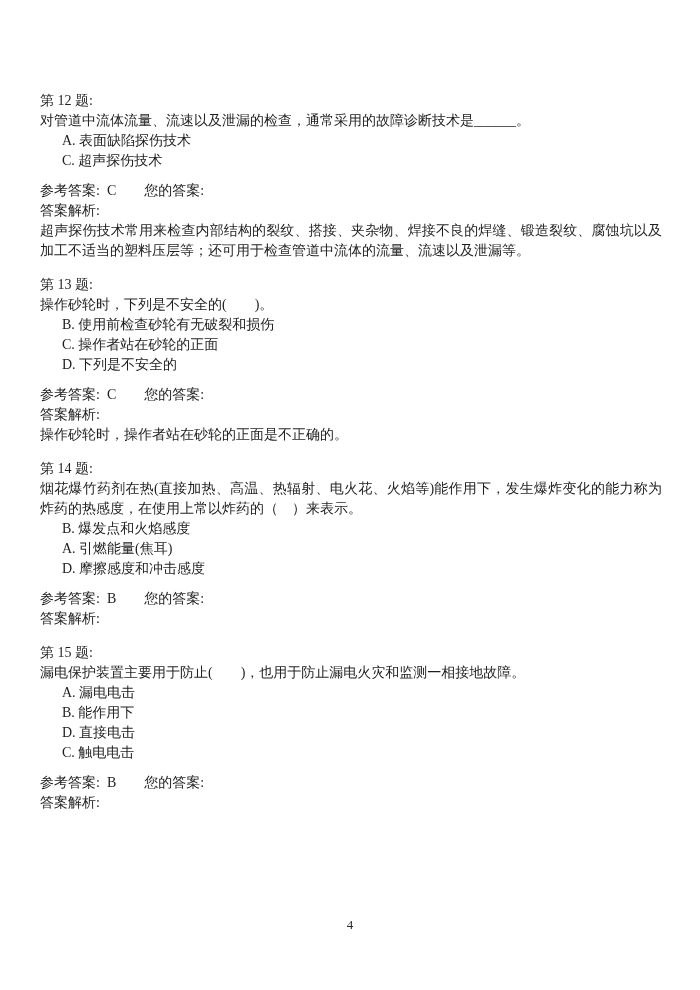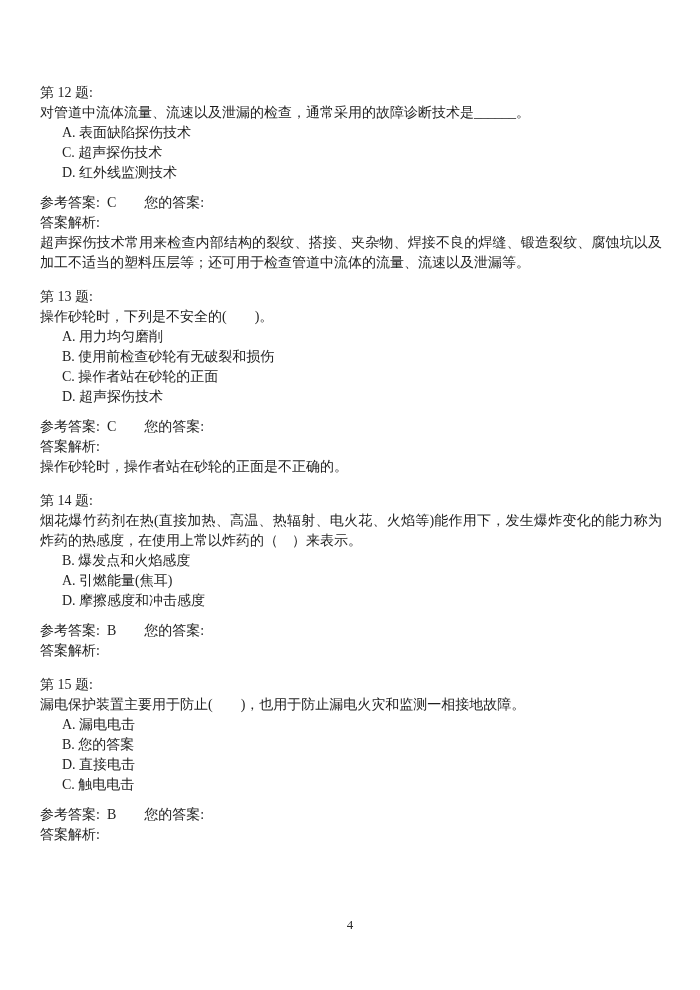--- a/index.html
+++ b/index.html
@@ -14,21 +14,21 @@
   }
   .content {
     position: absolute;
     top: 75px;
     left: 40px;
     width: 622px;
     font-size: 14px;
     line-height: 20px;
   }
   .question { margin-top: 14px; }
-  .question:first-child { margin-top: 8px; }
+  .question:first-child { margin-top: 16px; }
   .q-number { white-space: nowrap; }
   .q-text { text-align: justify; }
   .option { padding-left: 22px; }
   .answer-line { margin-top: 10px; white-space: nowrap; }
   .ref-val { margin-left: 7px; }
   .your-label { margin-left: 28px; }
   .expl { text-align: justify; }
   .page-number {
     position: absolute;
     top: 917px;
@@ -43,35 +43,33 @@
 <body>
 
 <div class="page">
   <div class="content">
 
     <div class="question">
       <div class="q-number">第 12 题:</div>
       <div class="q-text">对管道中流体流量、流速以及泄漏的检查，通常采用的故障诊断技术是______。</div>
       <div class="option">A. 表面缺陷探伤技术</div>
       <div class="option">C. 超声探伤技术</div>
-      <div class="option">D. 红外线监测技术</div>
       <div class="answer-line">
         <span>参考答案:</span><span class="ref-val">C</span><span class="your-label">您的答案:</span><span></span>
       </div>
       <div>答案解析:</div>
       <div class="expl">超声探伤技术常用来检查内部结构的裂纹、搭接、夹杂物、焊接不良的焊缝、锻造裂纹、腐蚀坑以及加工不适当的塑料压层等；还可用于检查管道中流体的流量、流速以及泄漏等。</div>
     </div>
 
     <div class="question">
       <div class="q-number">第 13 题:</div>
       <div class="q-text">操作砂轮时，下列是不安全的(　　)。</div>
-      <div class="option">A. 用力均匀磨削</div>
       <div class="option">B. 使用前检查砂轮有无破裂和损伤</div>
       <div class="option">C. 操作者站在砂轮的正面</div>
-      <div class="option">D. 超声探伤技术</div>
+      <div class="option">D. 下列是不安全的</div>
       <div class="answer-line">
         <span>参考答案:</span><span class="ref-val">C</span><span class="your-label">您的答案:</span><span></span>
       </div>
       <div>答案解析:</div>
       <div class="expl">操作砂轮时，操作者站在砂轮的正面是不正确的。</div>
     </div>
 
     <div class="question">
       <div class="q-number">第 14 题:</div>
       <div class="q-text">烟花爆竹药剂在热(直接加热、高温、热辐射、电火花、火焰等)能作用下，发生爆炸变化的能力称为炸药的热感度，在使用上常以炸药的（　）来表示。</div>
@@ -81,21 +79,21 @@
       <div class="answer-line">
         <span>参考答案:</span><span class="ref-val">B</span><span class="your-label">您的答案:</span><span></span>
       </div>
       <div>答案解析:</div>
     </div>
 
     <div class="question">
       <div class="q-number">第 15 题:</div>
       <div class="q-text">漏电保护装置主要用于防止(　　)，也用于防止漏电火灾和监测一相接地故障。</div>
       <div class="option">A. 漏电电击</div>
-      <div class="option">B. 您的答案</div>
+      <div class="option">B. 能作用下</div>
       <div class="option">D. 直接电击</div>
       <div class="option">C. 触电电击</div>
       <div class="answer-line">
         <span>参考答案:</span><span class="ref-val">B</span><span class="your-label">您的答案:</span><span></span>
       </div>
       <div>答案解析:</div>
       <div class="expl"></div>
     </div>
 
   </div>

